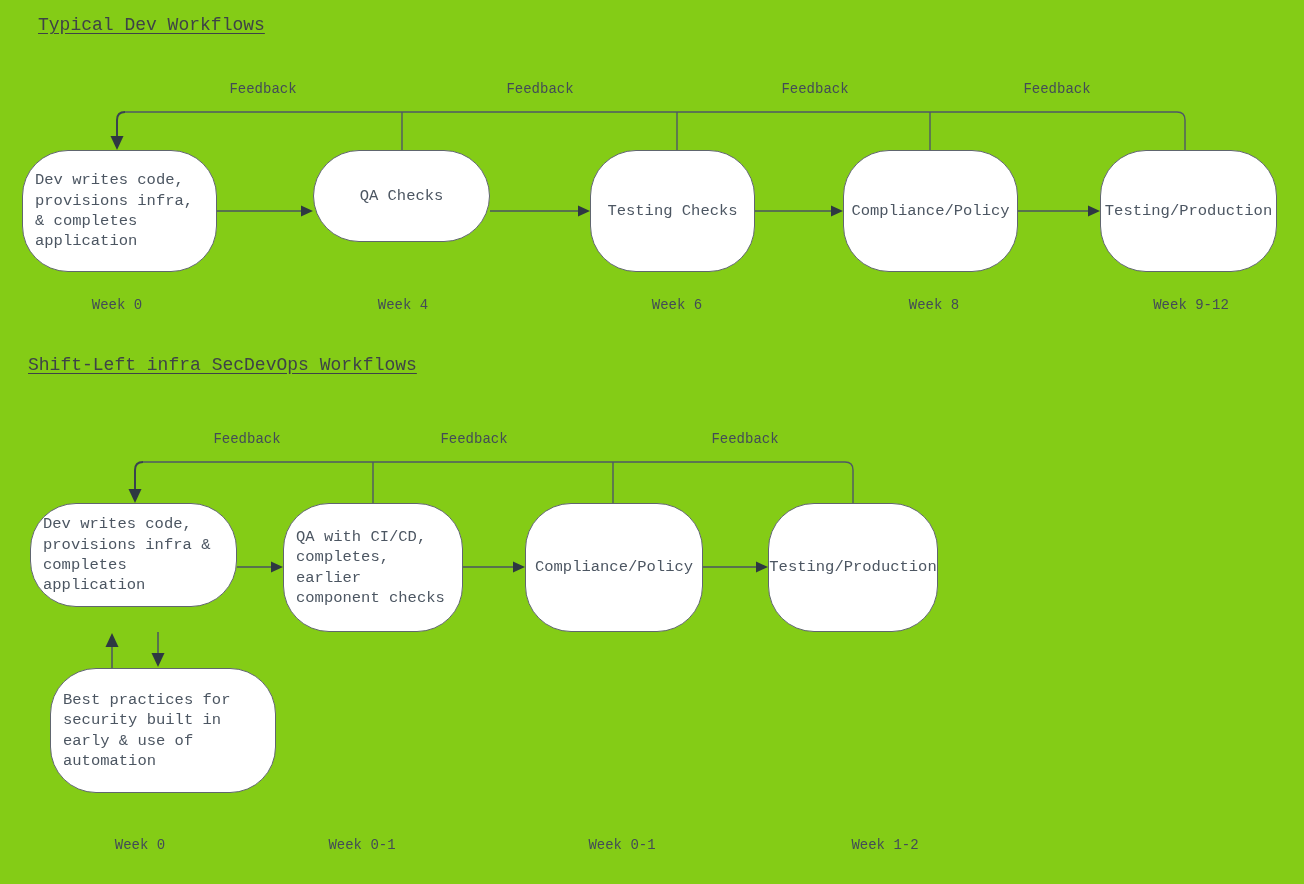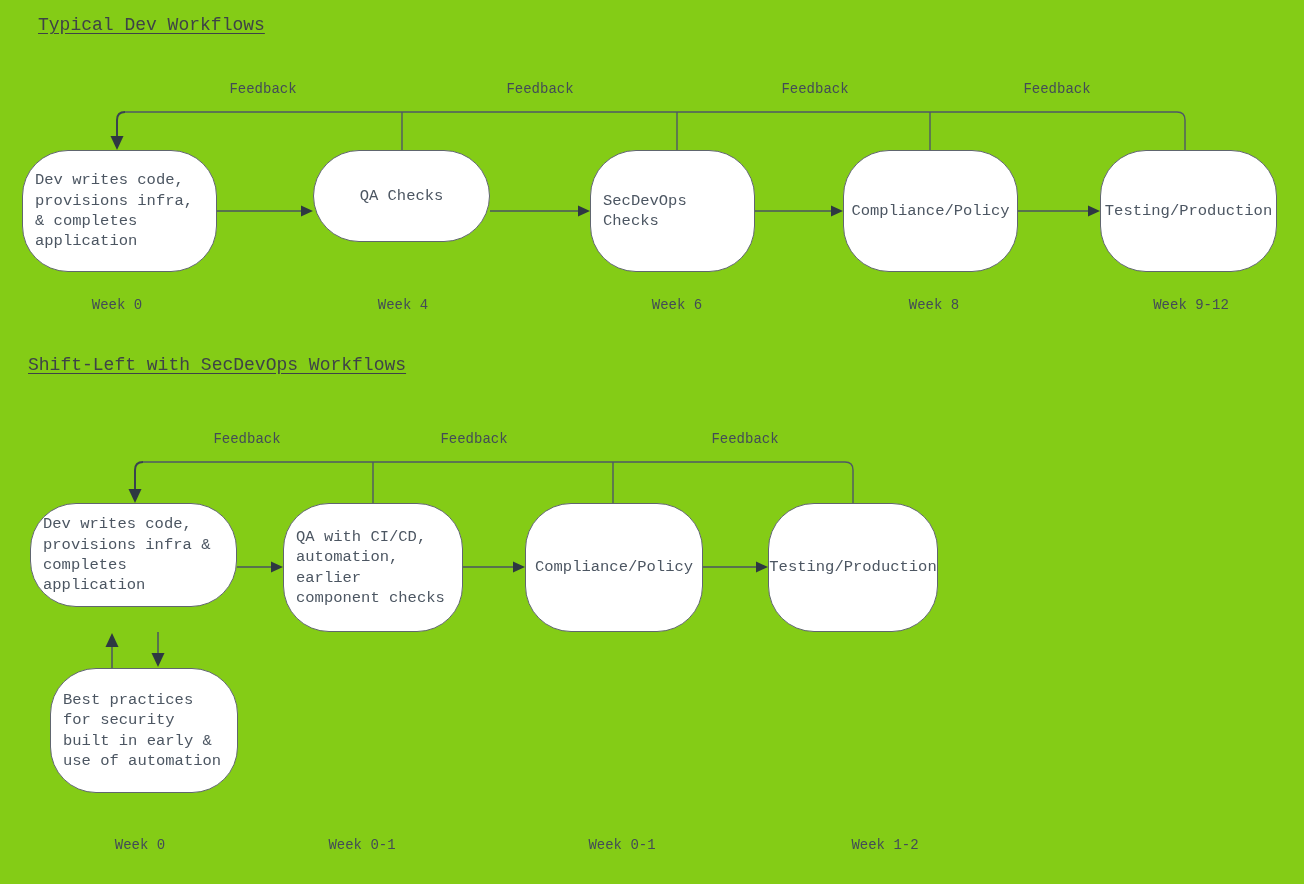--- a/index.html
+++ b/index.html
@@ -101,41 +101,41 @@
 
   <div class="sec-title" style="left:38px; top:15px;">Typical Dev Workflows</div>
 
   <div class="lbl" style="left:263px; top:81px;">Feedback</div>
   <div class="lbl" style="left:540px; top:81px;">Feedback</div>
   <div class="lbl" style="left:815px; top:81px;">Feedback</div>
   <div class="lbl" style="left:1057px; top:81px;">Feedback</div>
 
   <div class="node" style="left:22px;   top:150px; width:195px; height:122px;">Dev writes code, provisions infra, &amp; completes application</div>
   <div class="node" style="left:313px;  top:150px; width:177px; height:92px;">QA Checks</div>
-  <div class="node" style="left:590px;  top:150px; width:165px; height:122px;">SecDevOps Checks</div>
+  <div class="node" style="left:590px;  top:150px; width:165px; height:122px;">Testing Checks</div>
   <div class="node" style="left:843px;  top:150px; width:175px; height:122px;">Compliance/Policy</div>
   <div class="node" style="left:1100px; top:150px; width:177px; height:122px;">Testing/Production</div>
 
   <div class="lbl" style="left:117px;  top:297px;">Week 0</div>
   <div class="lbl" style="left:403px;  top:297px;">Week 4</div>
   <div class="lbl" style="left:677px;  top:297px;">Week 6</div>
   <div class="lbl" style="left:934px;  top:297px;">Week 8</div>
   <div class="lbl" style="left:1191px; top:297px;">Week 9-12</div>
 
-  <div class="sec-title" style="left:28px; top:355px;">Shift-Left with SecDevOps Workflows</div>
+  <div class="sec-title" style="left:28px; top:355px;">Shift-Left infra SecDevOps Workflows</div>
 
   <div class="lbl" style="left:247px; top:431px;">Feedback</div>
   <div class="lbl" style="left:474px; top:431px;">Feedback</div>
   <div class="lbl" style="left:745px; top:431px;">Feedback</div>
 
   <div class="node" style="left:30px;  top:503px; width:207px; height:104px;">Dev writes code, provisions infra &amp; completes application</div>
-  <div class="node" style="left:283px; top:503px; width:180px; height:129px;">QA with CI/CD, automation, earlier component checks</div>
+  <div class="node" style="left:283px; top:503px; width:180px; height:129px;">QA with CI/CD, completes, earlier component checks</div>
   <div class="node" style="left:525px; top:503px; width:178px; height:129px;">Compliance/Policy</div>
   <div class="node" style="left:768px; top:503px; width:170px; height:129px;">Testing/Production</div>
 
-  <div class="node" style="left:50px; top:668px; width:188px; height:125px;">Best practices for security built in early &amp; use of automation</div>
+  <div class="node" style="left:50px; top:668px; width:226px; height:125px;">Best practices for security built in early &amp; use of automation</div>
 
   <div class="lbl" style="left:140px; top:837px;">Week 0</div>
   <div class="lbl" style="left:362px; top:837px;">Week 0-1</div>
   <div class="lbl" style="left:622px; top:837px;">Week 0-1</div>
   <div class="lbl" style="left:873px; top:837px;margin-left:12px;">Week 1-2</div>
 
 </div>
 
 </body></html>

